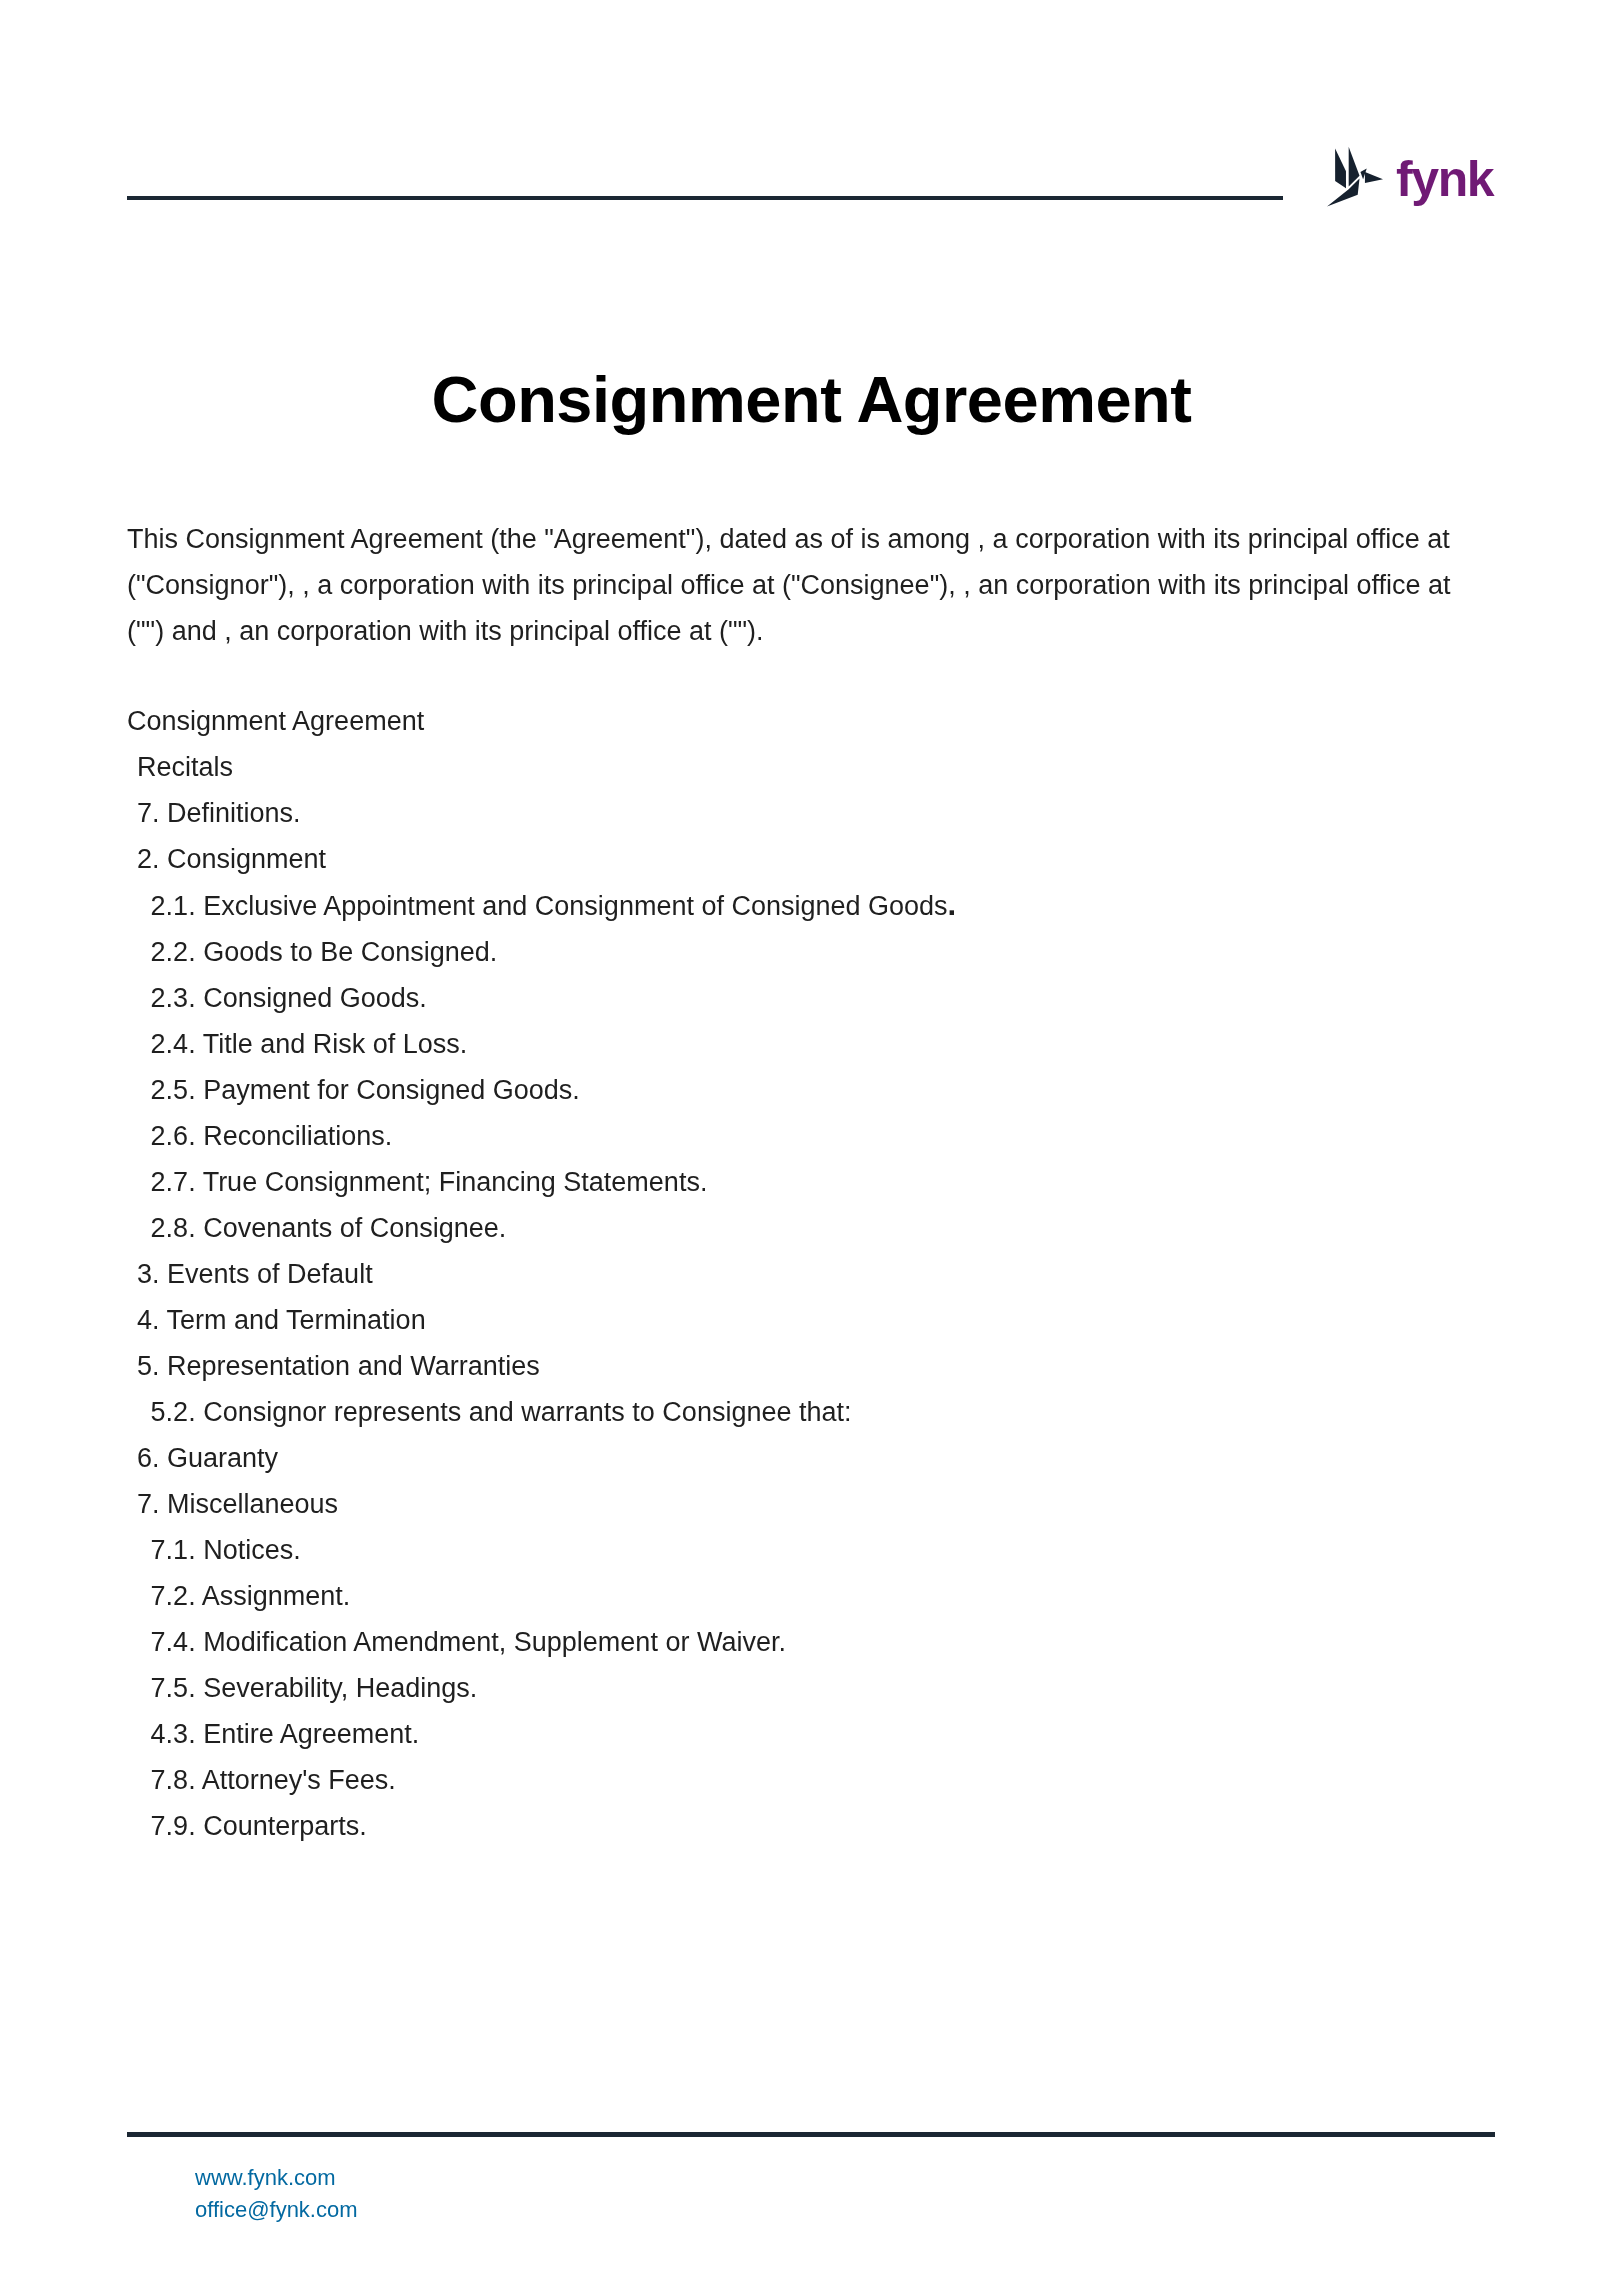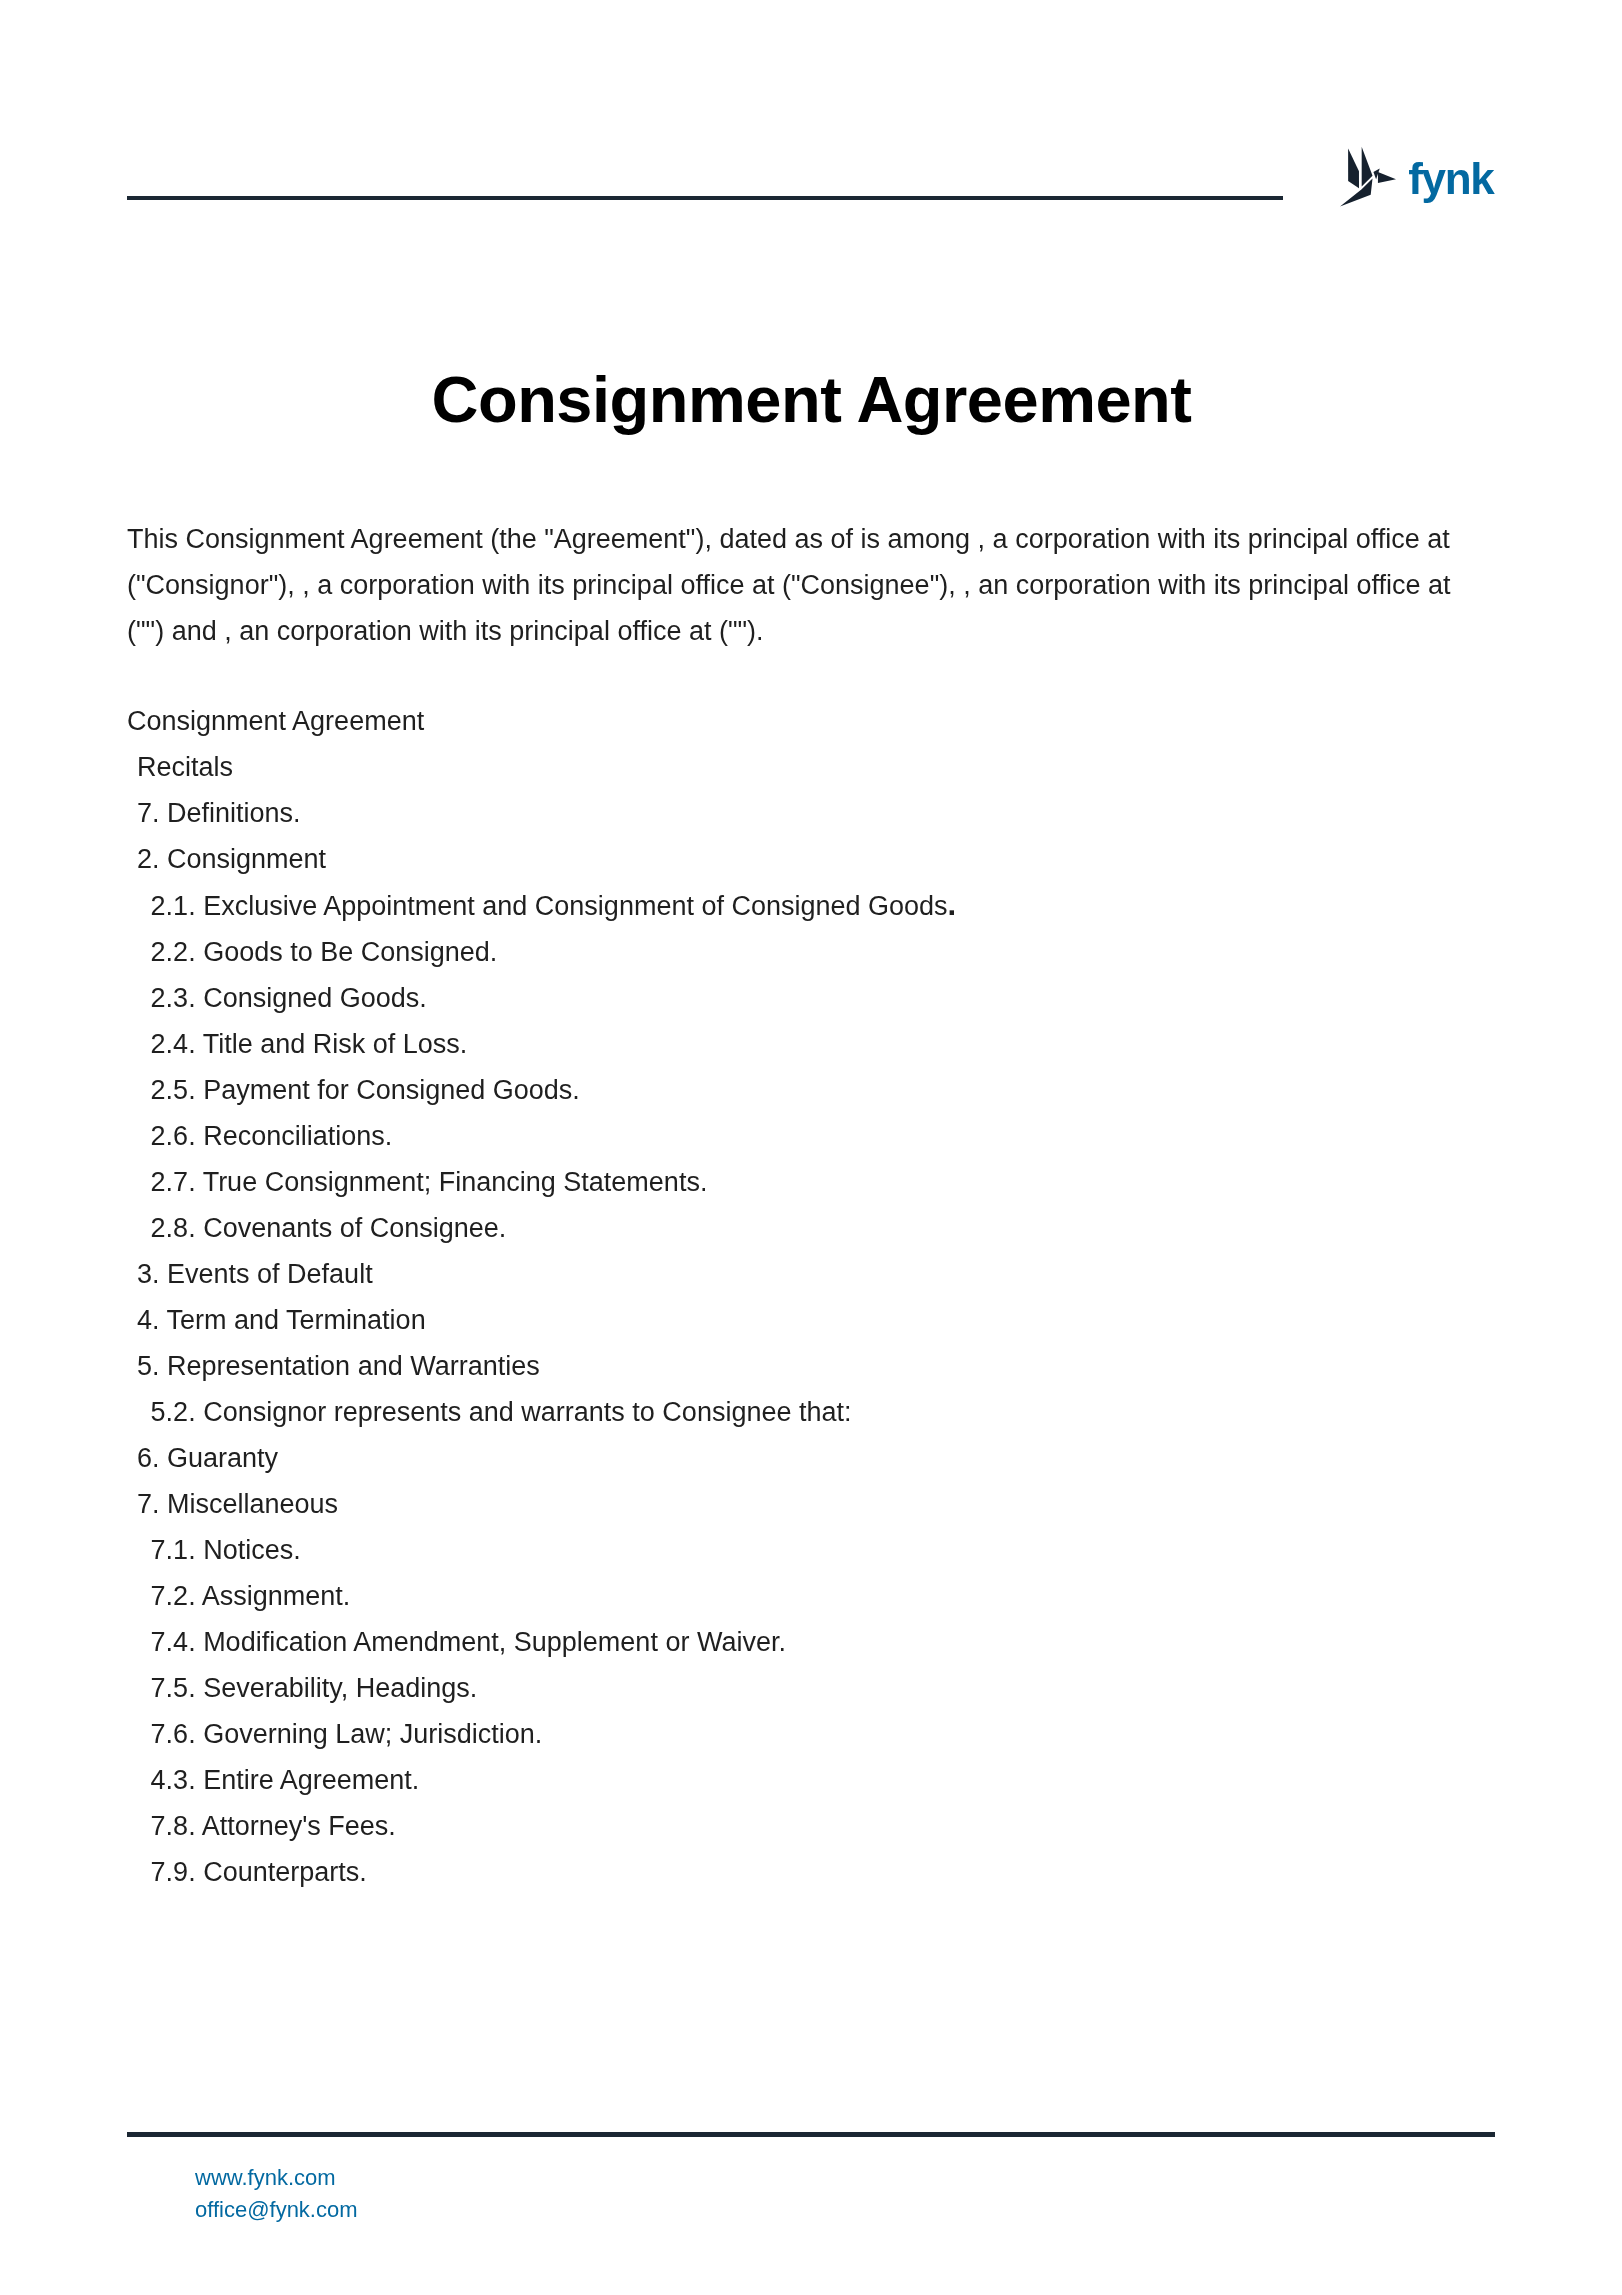--- a/index.html
+++ b/index.html
@@ -49,24 +49,24 @@
     padding-right: 1.8px;
   }
   .brand-mark {
     width: 56px;
     height: 65px;
     display: block;
     flex: 0 0 auto;
   }
   .brand-name {
     font-family: "Liberation Sans", sans-serif;
-    font-size: 44px;
+    font-size: 50px;
     font-weight: bold;
     letter-spacing: -1.4px;
-    color: #0369a1;
+    color: #701a75;
     line-height: 1;
     margin-top: 3.6px;
   }
 
   
   .doc-title {
     position: absolute;
     left: 0;
     top: 320px;
     width: 1623px;
@@ -177,21 +177,20 @@
         <li class="toc-item lvl-1"><span>3. Events of Default</span></li>
         <li class="toc-item lvl-1"><span>4. Term and Termination</span></li>
         <li class="toc-item lvl-1"><span>5. Representation and Warranties</span></li>
         <li class="toc-item lvl-2"><span>5.2. Consignor represents and warrants to Consignee that:</span></li>
         <li class="toc-item lvl-1"><span>6. Guaranty</span></li>
         <li class="toc-item lvl-1"><span>7. Miscellaneous</span></li>
         <li class="toc-item lvl-2"><span>7.1. Notices.</span></li>
         <li class="toc-item lvl-2"><span>7.2. Assignment.</span></li>
         <li class="toc-item lvl-2"><span>7.4. Modification Amendment, Supplement or Waiver.</span></li>
         <li class="toc-item lvl-2"><span>7.5. Severability, Headings.</span></li>
-        <li class="toc-item lvl-2"><span>7.6. Governing Law; Jurisdiction.</span></li>
         <li class="toc-item lvl-2"><span>4.3. Entire Agreement.</span></li>
         <li class="toc-item lvl-2"><span>7.8. Attorney's Fees.</span></li>
         <li class="toc-item lvl-2"><span>7.9. Counterparts.</span></li>
       </ul>
   </div>
 
   <div class="doc-footer">
     <div class="footer-rule"></div>
     <div class="footer-contact">
       <div class="footer-line">www.fynk.com</div>

